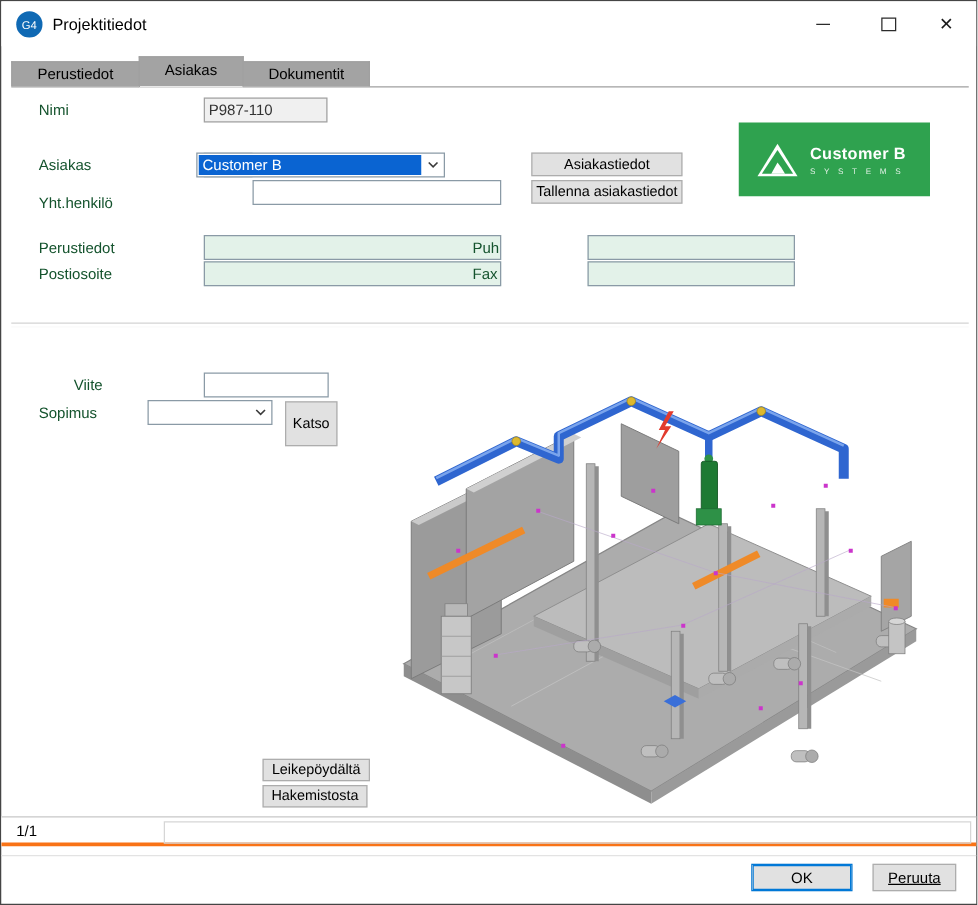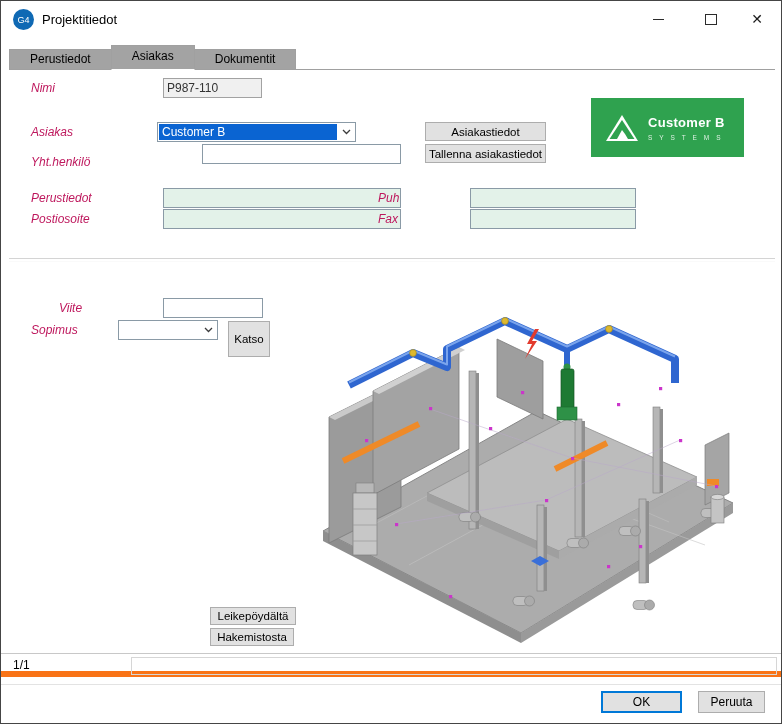--- a/index.html
+++ b/index.html
@@ -18,21 +18,21 @@
   .glyph-close{font-size:14px;color:#1a1a1a;line-height:1;}
 
   
   .tabstrip{position:absolute;left:8px;top:45px;width:766px;height:23px;
             border-bottom:1px solid #a0a0a0;display:flex;align-items:flex-end;}
   .tab{height:19px;line-height:18px;padding:0 20px;font-size:12px;color:#000;background:#a3a3a3;
        border:1px solid #a0a0a0;border-bottom:none;margin-right:-1px;}
   .tab.active{height:23px;line-height:21px;margin-bottom:-1px;border-bottom:1px solid #fff;z-index:2;}
 
   
-  .lbl{position:absolute;font-size:12px;color:#be185d;white-space:nowrap;font-style:italic;}
+  .lbl{position:absolute;font-size:12px;color:#14532d;white-space:nowrap;}
   .tb{position:absolute;height:20px;border:1px solid #8a9aa6;background:#fff;font-size:12px;
       padding:1px 3px;color:#000;box-sizing:border-box;outline:none;font-family:"Liberation Sans",sans-serif;margin-left:45px;}
   .tb.ro{background:#f0f0f0;border-color:#a2a2a2;color:#333;}
   .tb.green{background:#e3f2e9;}
   .tb.code{color:#b01212;}
 
   .combo{position:absolute;height:20px;border:1px solid #8a9aa6;background:#fff;box-sizing:border-box;}
   .combo .sel{position:absolute;left:1px;top:1px;bottom:1px;right:18px;background:#0a64d2;color:#fff;
               font-size:12px;line-height:16px;padding:0 3px;overflow:hidden;white-space:nowrap;}
   .combo .sel.plain{background:transparent;color:#000;}
@@ -51,21 +51,21 @@
   .logo-brand{color:#fff;font-size:13px;font-weight:bold;letter-spacing:.3px;}
   .logo-sub{color:#dff0e4;font-size:6.5px;letter-spacing:2.6px;margin-top:4px;}
 
   .separator{position:absolute;left:8px;top:257px;width:766px;height:2px;
              border-top:1px solid #d4d4d4;border-bottom:1px solid #fafafa;}
 
   .preview{position:absolute;left:308px;top:296px;width:434px;height:352px;background:#fff;}
 
   
   .statusbar{position:absolute;left:0;top:652px;width:782px;height:24px;background:#fff;
-             border-top:1px solid #c8c8c8;border-bottom:6px solid #f97316;box-sizing:border-box;}
+             border-top:1px solid #c8c8c8;border-bottom:3px solid #f97316;box-sizing:border-box;}
   .status-page{position:absolute;left:12px;top:4px;font-size:12px;color:#000;}
   .status-panel{position:absolute;left:130px;top:3px;width:644px;height:16px;border:1px solid #d6d6d6;}
 
   .bottom-sep{position:absolute;left:0;top:683px;width:782px;height:1px;background:#e3e3e3;}
 </style>
 </head>
 <body>
 
 <div class="window">
 
@@ -265,15 +265,15 @@
   <div class="btn" style="left:209px;top:627px;width:84px;height:18px;">Hakemistosta</div>
 
   <div class="statusbar">
     <div class="status-page">1/1</div>
     <div class="status-panel"></div>
   </div>
 
   <div class="bottom-sep"></div>
 
   <div class="btn default" style="left:600px;top:690px;width:81px;height:22px;font-size:12px;">OK</div>
-  <div class="btn" style="left:697px;top:690px;width:67px;height:22px;font-size:12px;">Peruuta</div>
+  <div class="btn" style="left:697px;top:690px;width:67px;height:22px;font-size:12px;text-decoration:underline;">Peruuta</div>
 
 </div>
 
 </body></html>

